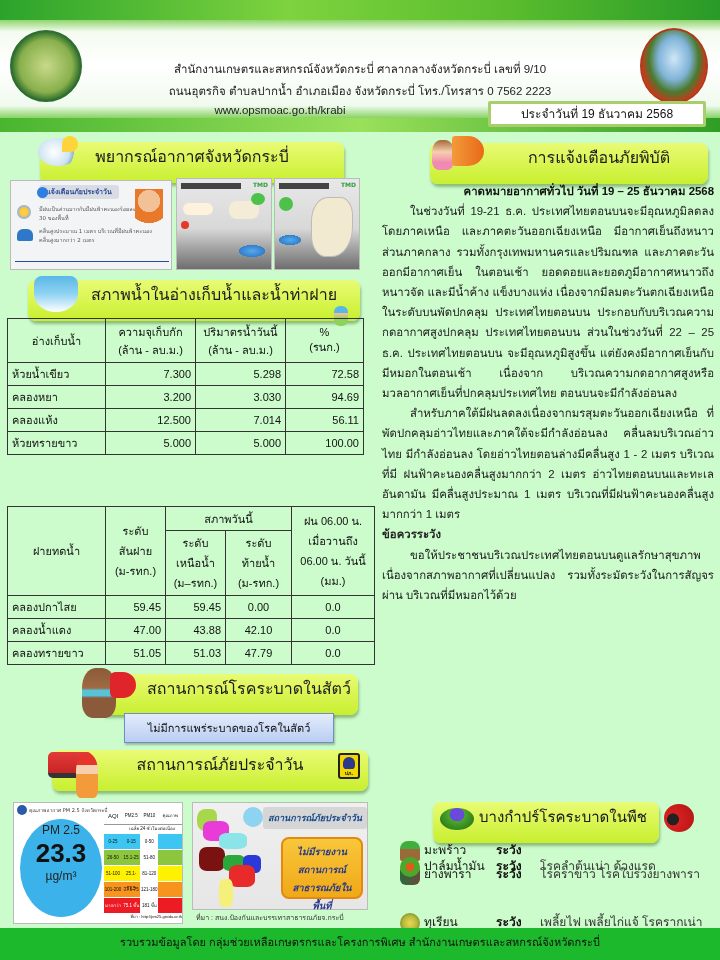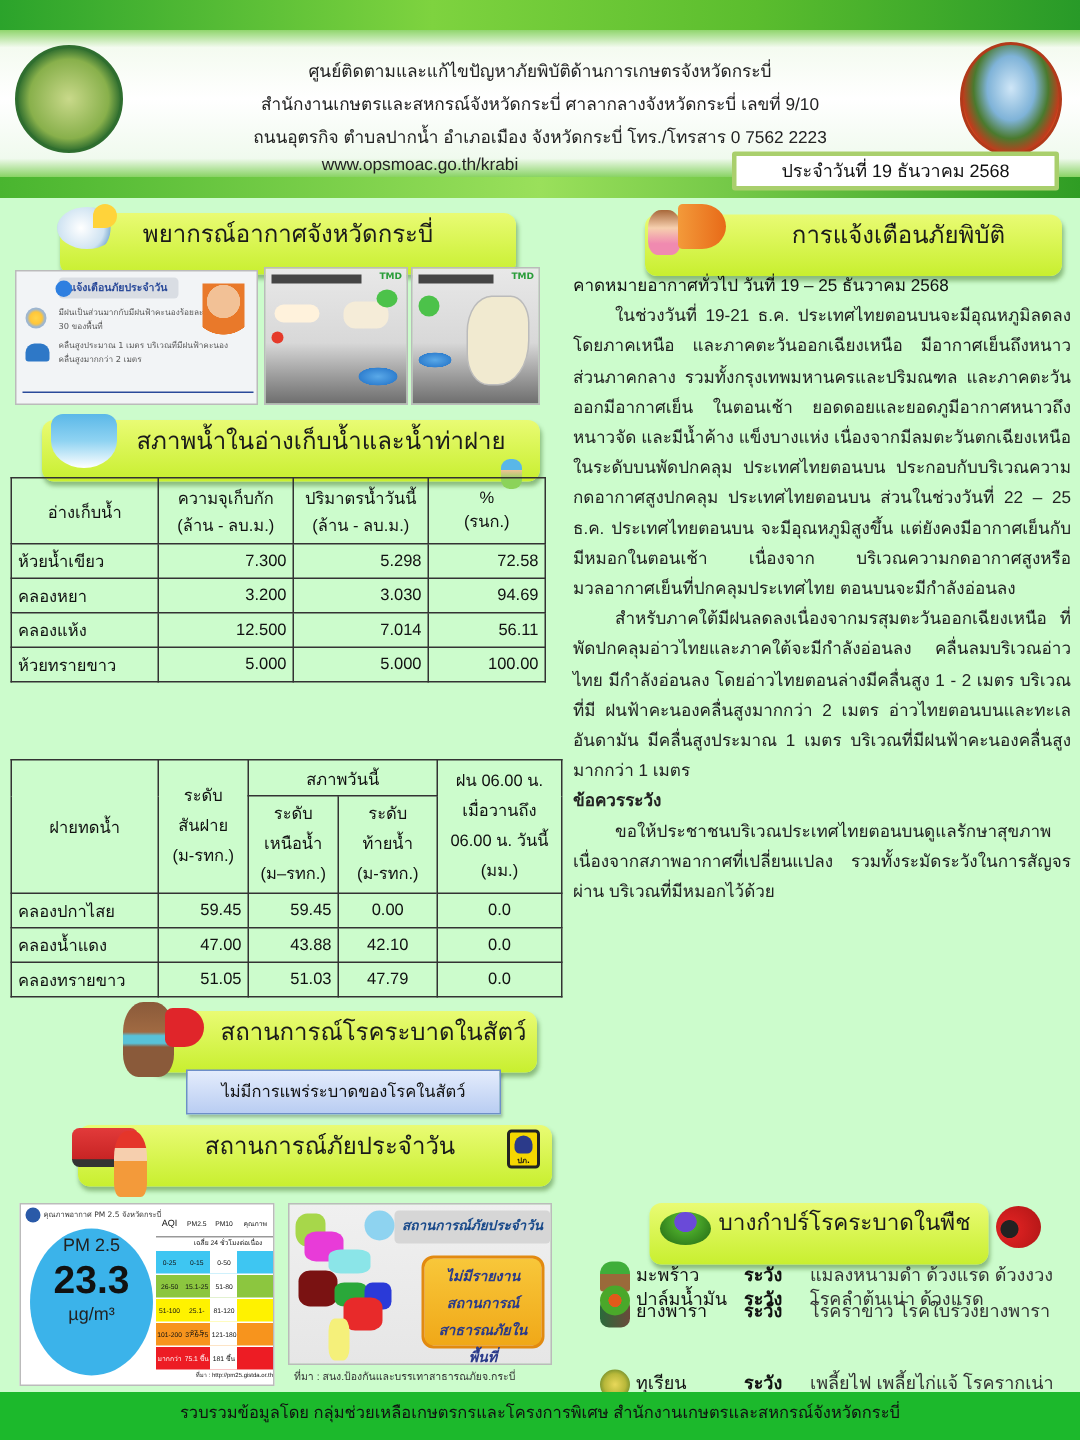--- a/index.html
+++ b/index.html
@@ -9,54 +9,53 @@
   
   #hdr{left:0;top:0;width:720px;height:132px;background:linear-gradient(180deg,#1f9a1f 0%,#6cc83e 12%,#f4fbf0 24%,#ffffff 50%,#f0faee 80%,#6cc83e 92%,#2fa51f 100%)}
   #hdr .band-top{position:absolute;left:0;top:0;width:720px;height:20px;background:linear-gradient(90deg,#2ba32b,#7ed33f 40%,#5bbd2e 70%,#289a28);border-bottom-left-radius:0}
   #hdr .band-bot{position:absolute;left:0;top:118px;width:720px;height:14px;background:linear-gradient(90deg,#49b52f,#9ae05b 50%,#2f9d24)}
   .hdr-line{position:absolute;left:0;width:720px;text-align:center;font-size:11.5px;color:#222;font-family:"Liberation Sans",sans-serif}
   .logo{position:absolute;border-radius:50%}
   #logo-left{left:10px;top:30px;width:72px;height:72px;background:radial-gradient(circle,#c9d98a 0%,#88b04b 55%,#2f6e2f 72%,#f4f4d8 74%,#2f6e2f 78%,#fff 80%);border:2px solid #2f6e2f}
   #logo-right{left:640px;top:28px;width:68px;height:76px;background:radial-gradient(ellipse at 50% 40%,#cfe6f7 0%,#7fb3d8 35%,#4a7a2e 55%,#c43a1c 72%,#f6b23a 80%,#c43a1c 86%);border:2px solid #b23a1a}
   #datebox{left:488px;top:101px;width:218px;height:26px;background:#fff;border:3px solid #a9cf6c;border-radius:2px;text-align:center;font-size:12px;line-height:20px;font-family:"Liberation Sans",sans-serif}
   
-  .banner{position:absolute;height:41px;border-radius:8px;background:linear-gradient(180deg,#e9fb74,#c8ef2f);box-shadow:1px 3px 3px rgba(60,110,30,.45);text-align:center;font-family:Liberation Mono, monospace;color:#1a1a1a}
+  .banner{position:absolute;height:41px;border-radius:8px;background:linear-gradient(180deg,#e9fb74,#c8ef2f);box-shadow:1px 3px 3px rgba(60,110,30,.45);text-align:center;font-family:Liberation Serif, serif;color:#1a1a1a}
   .banner span{display:block;line-height:30px;font-size:16px}
   .ico-blob{position:absolute;border-radius:50%}
   
   table{border-collapse:collapse;font-family:"Liberation Sans",sans-serif;font-size:11px}
   td,th{border:1px solid #333;padding:2px 4px;font-weight:normal}
   .num{text-align:right}
   .ctr{text-align:center}
   #res td{height:23px}
   #dam td{height:22px}
   
   #warn{left:382px;top:181px;width:332px;font-family:"Liberation Sans",sans-serif;font-size:11.4px;line-height:20.2px;color:#222;text-align:justify}
   #warn p{text-indent:28px}
-  #warn .h{font-weight:normal;text-align:left;text-indent:0;color:#111}
+  #warn .h{font-weight:bold;text-align:right;text-indent:0;color:#111}
   #warn .b{font-weight:bold;text-indent:0}
   
   .imgbox{position:absolute;border:1px solid #bbb}
   
   .plant-row{position:absolute;left:400px;width:320px;height:24px;font-family:"Liberation Sans",sans-serif;font-size:12px;line-height:24px}
   .plant-row .name{position:absolute;left:24px;font-weight:normal}
   .plant-row .lvl{position:absolute;left:96px;font-weight:bold}
   .plant-row .det{position:absolute;left:140px;color:#333}
   .plant-ico{position:absolute;left:0;top:3px;width:20px;height:20px;border-radius:50%}
   #footer{left:0;top:928px;width:720px;height:32px;background:#1cb92c;text-align:center;color:#111;font-family:"Liberation Sans",sans-serif;font-size:11px;line-height:28px}
 </style>
 </head>
 <body>
 
 <div id="hdr" class="abs">
   <div class="band-top"></div>
   <div class="band-bot"></div>
   <div id="logo-left" class="logo"></div>
   <div id="logo-right" class="logo"></div>
-  <div class="hdr-line" style="top:38px">ศูนย์ติดตามและแก้ไขปัญหาภัยพิบัติด้านการเกษตรจังหวัดกระบี่</div>
   <div class="hdr-line" style="top:60px">สำนักงานเกษตรและสหกรณ์จังหวัดกระบี่ ศาลากลางจังหวัดกระบี่ เลขที่ 9/10</div>
   <div class="hdr-line" style="top:82px">ถนนอุตรกิจ ตำบลปากน้ำ อำเภอเมือง จังหวัดกระบี่  โทร./โทรสาร 0 7562 2223</div>
   <div class="hdr-line" style="top:104px;left:-80px">www.opsmoac.go.th/krabi</div>
 </div>
 <div id="datebox" class="abs">ประจำวันที่ 19 ธันวาคม 2568</div>
 
 <div class="banner" style="left:40px;top:142px;width:304px">
   <span>พยากรณ์อากาศจังหวัดกระบี่</span>
 </div>
 <div class="ico-blob" style="left:38px;top:138px;width:40px;height:28px;background:radial-gradient(circle at 40% 50%,#fff 0,#cfe3f2 55%,#8bb6d8 70%,transparent 72%)"></div>
@@ -295,21 +294,20 @@
 <div class="banner" style="left:433px;top:802px;width:226px">
   <span style="padding-left:34px;font-size:15px">บางกำปร์โรคระบาดในพืช</span>
 </div>
 <div class="ico-blob" style="left:440px;top:808px;width:34px;height:22px;border-radius:50% 50% 50% 50%;background:radial-gradient(ellipse at 50% 30%,#6a4ad8 0,#6a4ad8 30%,#4aa82a 32%,#2e7a1a 80%)"></div>
 <div class="ico-blob" style="left:664px;top:804px;width:30px;height:28px;background:radial-gradient(circle at 30% 55%,#222 0,#222 22%,#d82020 24%,#b81818 80%)"></div>
 
 <div class="plant-row" style="top:838px">
   <div class="plant-ico" style="background:linear-gradient(180deg,#3fae3a 0,#3fae3a 40%,#9a6a3a 41%);border-radius:40% 40% 10% 10%"></div>
   <span class="name">มะพร้าว</span>
   <span class="lvl">ระวัง</span>
-  <span class="det">แมลงหนามดำ ด้วงแรด ด้วงงวง</span>
 </div>
 <div class="plant-row" style="top:862px">
   <div class="plant-ico" style="background:linear-gradient(90deg,#2a6a3a,#6a4a3a);border-radius:30%"></div>
   <span class="name">ยางพารา</span>
   <span class="lvl">ระวัง</span>
   <span class="det">โรคราขาว โรคใบร่วงยางพารา</span>
 </div>
 <div class="plant-row" style="top:854px">
   <div class="plant-ico" style="background:radial-gradient(circle,#e25a1a 0,#e25a1a 30%,#4aa82a 32%)"></div>
   <span class="name">ปาล์มน้ำมัน</span>

